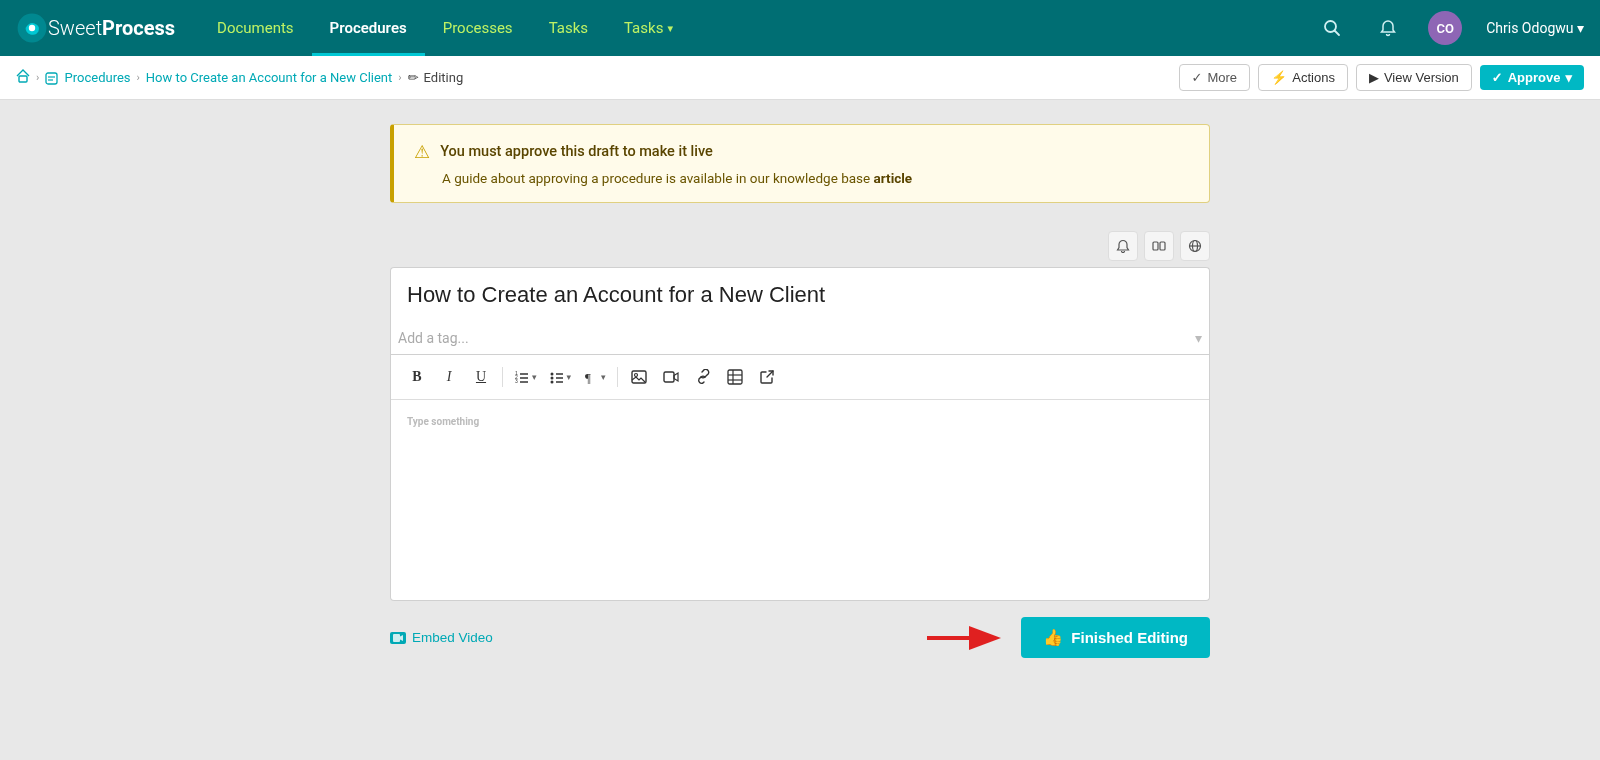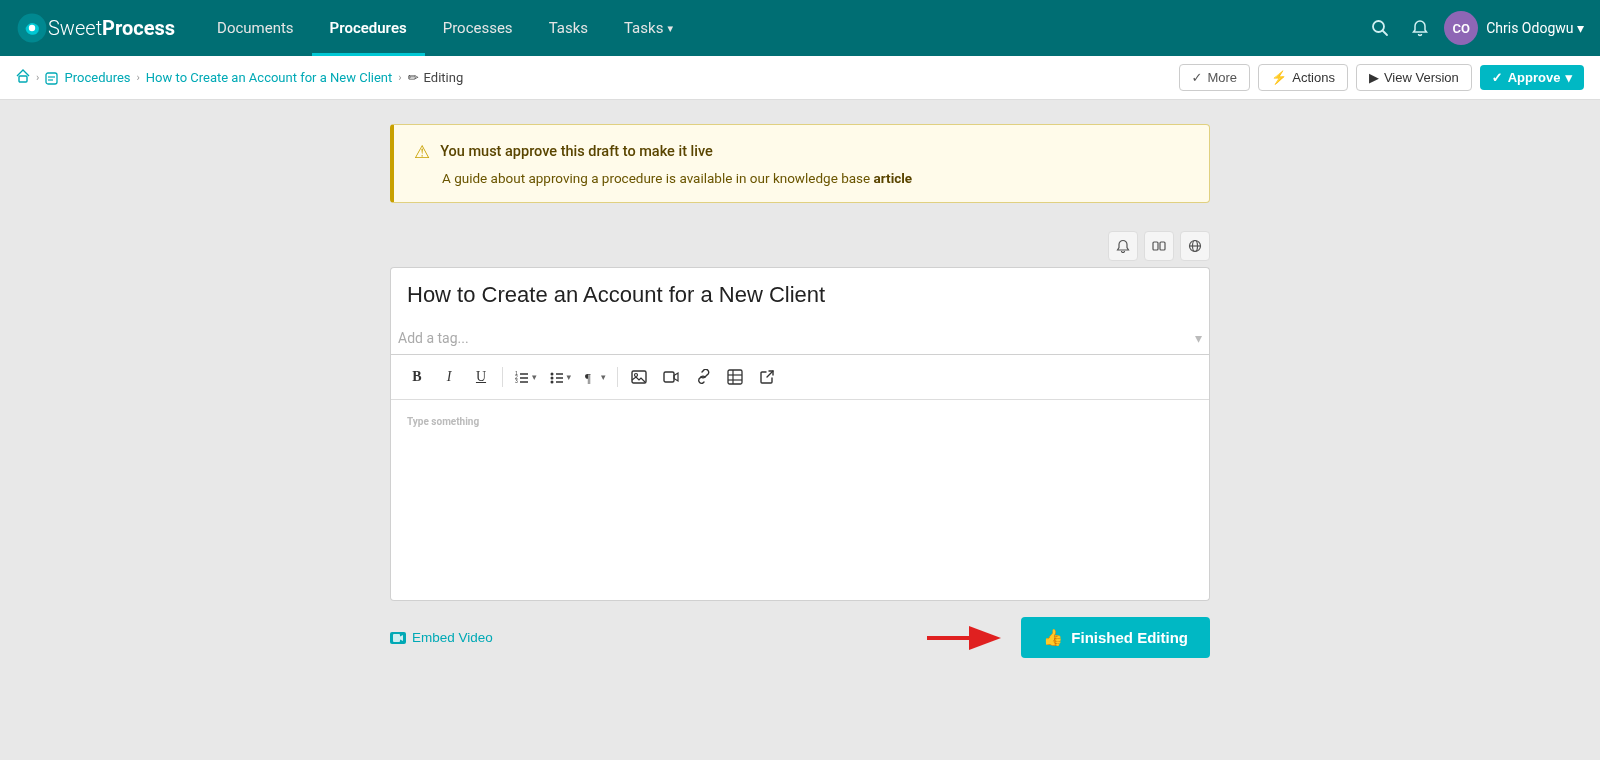--- a/index.html
+++ b/index.html
@@ -30,21 +30,21 @@
       font-weight: 300;
     }
     .brand-text strong { font-weight: 700; }
     .nav-links {
       display: flex;
       align-items: center;
       gap: 0;
       flex: 1;
     }
     .nav-link {
-      color: #e5e5e5;
+      color: #bef264;
       text-decoration: none;
       padding: 0 18px;
       height: 56px;
       display: flex;
       align-items: center;
       font-size: 15px;
       position: relative;
       cursor: pointer;
     }
     .nav-link.active {
@@ -57,21 +57,21 @@
       bottom: 0;
       left: 0;
       right: 0;
       height: 3px;
       background: #00c8d4;
     }
     .nav-link .chevron { margin-left: 4px; font-size: 11px; }
     .nav-right {
       display: flex;
       align-items: center;
-      gap: 8px;
+      gap: 24px;
       margin-left: auto;
     }
     .nav-icon-btn {
       background: none;
       border: none;
       color: #d0f0f2;
       cursor: pointer;
       font-size: 18px;
       display: flex;
       align-items: center;

